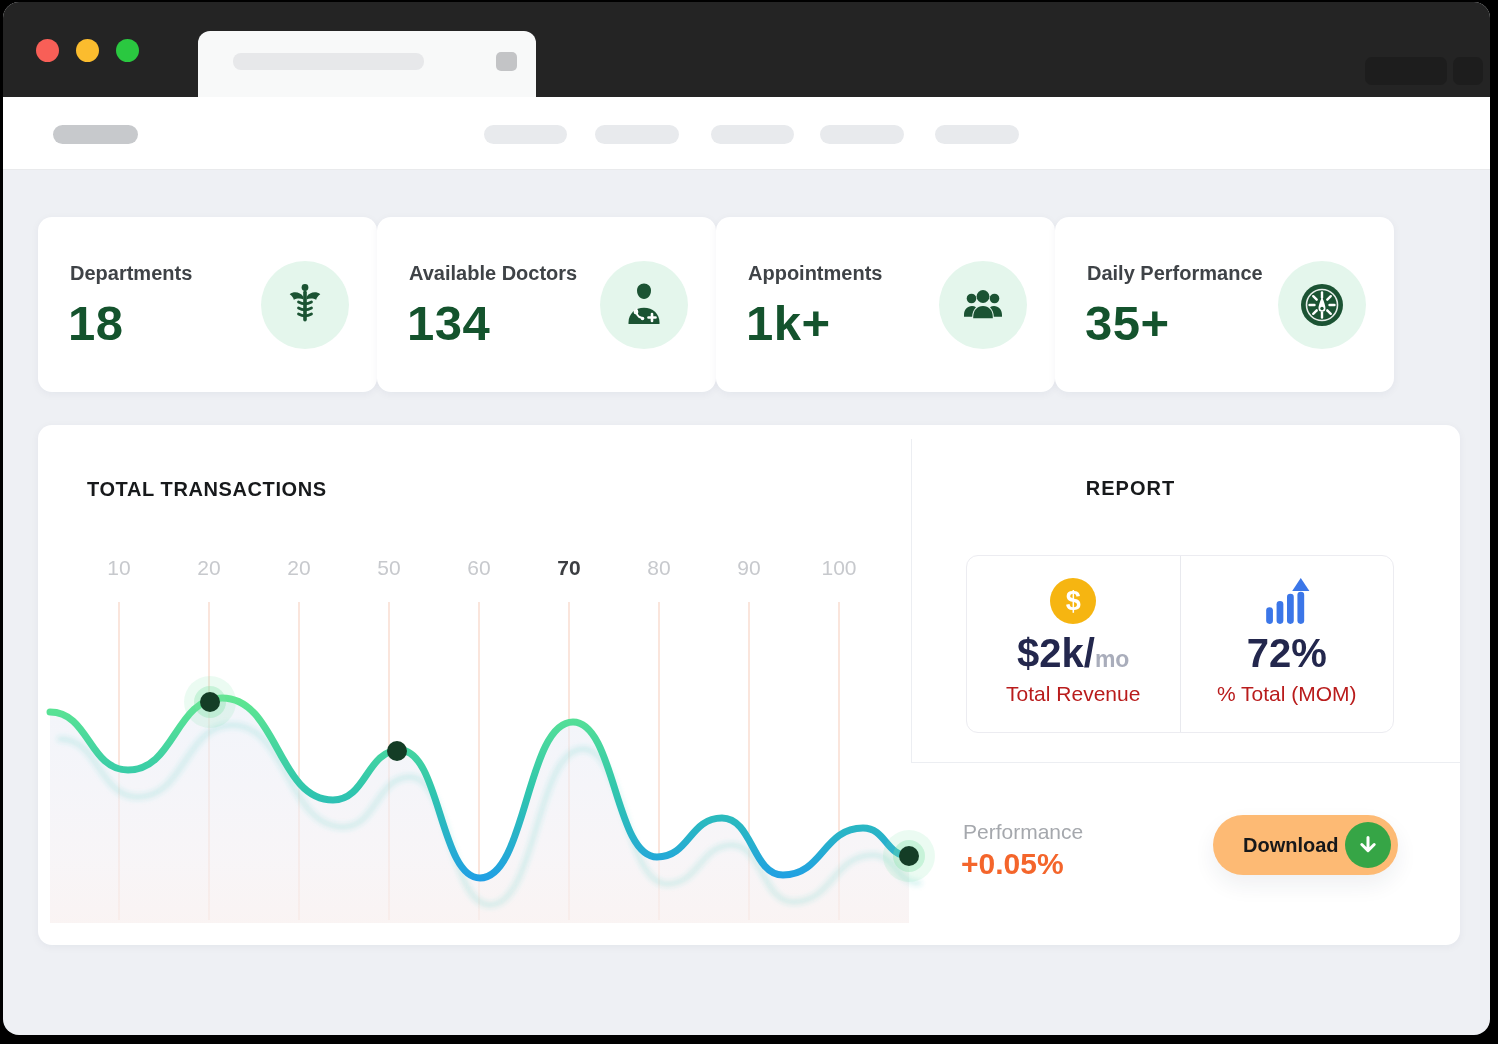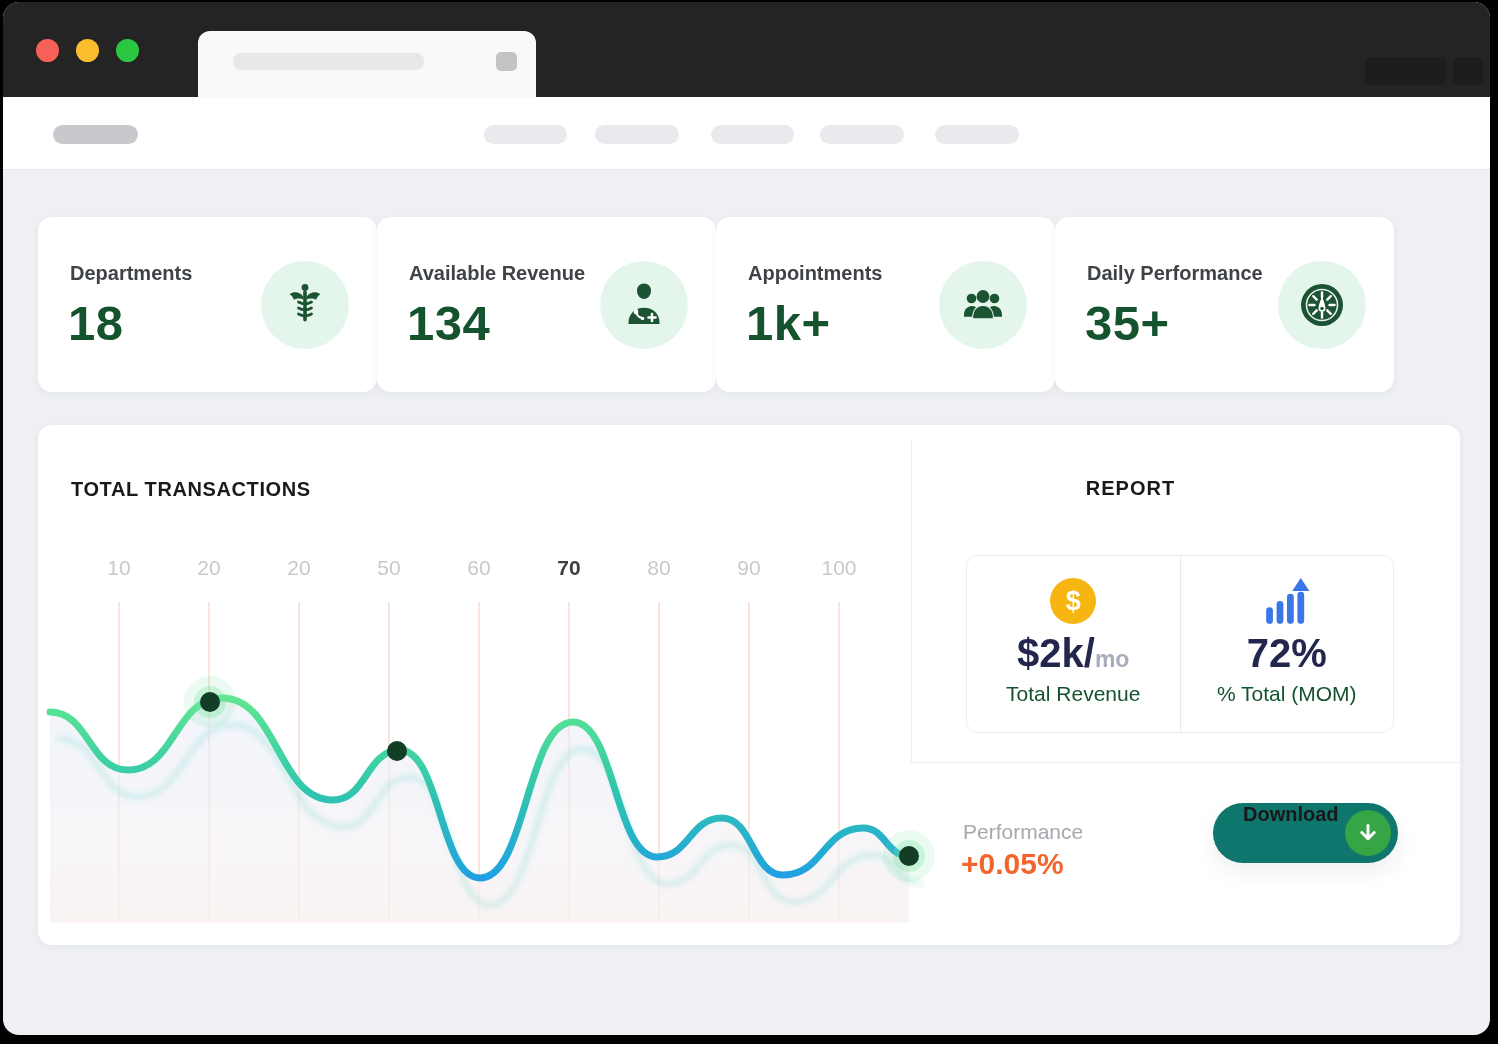--- a/index.html
+++ b/index.html
@@ -24,41 +24,41 @@
 
   
   .stats { position:absolute; left:35px; top:215px; width:1422px; display:flex; }
   .stat-card { position:relative; width:339px; height:175px; background:#fff; border-radius:14px; box-shadow:0 2px 8px rgba(25,40,70,.05); }
   .stat-label { position:absolute; left:32px; top:45px; font-size:20px; font-weight:700; color:#3f4347; }
   .stat-value { position:absolute; left:30px; top:78px; font-size:49px; font-weight:800; color:#14532d; letter-spacing:.5px; }
   .stat-icon { position:absolute; right:28px; top:44px; width:88px; height:88px; border-radius:50%; background:#e4f6ec; display:flex; align-items:center; justify-content:center; }
 
   
   .main-card { position:absolute; left:35px; top:423px; width:1422px; height:520px; background:#fff; border-radius:14px; box-shadow:0 2px 8px rgba(25,40,70,.05); }
-  .chart-title { position:absolute; left:33px; top:53px; font-size:20px; font-weight:700; color:#17191b; letter-spacing:.6px; }
+  .chart-title { position:absolute; left:49px; top:53px; font-size:20px; font-weight:700; color:#17191b; letter-spacing:.6px; }
   #x-ticks span { position:absolute; top:131px; width:90px; text-align:center; font-size:21px; font-weight:500; color:#c7c9cd; }
   #x-ticks span.active { color:#3c3e42; font-weight:600; }
   #chart-svg { position:absolute; left:12px; top:173px; width:862px; height:325px; overflow:visible; }
 
   .vdivider { position:absolute; left:873px; top:14px; width:1px; height:323px; background:#eceef2; }
   .hdivider { position:absolute; left:873px; top:337px; width:549px; height:1px; background:#eceef2; }
 
   .report-title { position:absolute; left:873px; top:52px; width:439px; text-align:center; font-size:20px; font-weight:700; color:#17191b; letter-spacing:1px; }
   .report-box { position:absolute; left:928px; top:130px; width:428px; height:178px; border:1px solid #ececf1; border-radius:12px; background:#fff; display:flex; }
   .report-half { position:relative; flex:1; display:flex; flex-direction:column; align-items:center; padding-top:22px; }
   .report-half.first { border-right:1px solid #e8e9ee; }
   .coin { width:46px; height:46px; border-radius:50%; background:#f6b511; color:#fff; font-size:27px; font-weight:800; display:flex; align-items:center; justify-content:center; }
   .metric-line { margin-top:9px; color:#23274d; font-size:40px; font-weight:800; line-height:1; }
   .metric-unit { font-size:23px; font-weight:600; color:#a9adbb; }
-  .metric-label { margin-top:9px; font-size:21px; font-weight:500; color:#14532d; }
+  .metric-label { margin-top:9px; font-size:21px; font-weight:500; color:#b91c1c; }
   .bars-icon { height:46px; display:flex; align-items:flex-end; }
 
   .perf-label { position:absolute; left:925px; top:395px; font-size:21px; font-weight:500; color:#a5a8ad; }
   .perf-value { position:absolute; left:923px; top:422px; font-size:30px; font-weight:700; color:#f4652b; }
-  .download-btn { position:absolute; left:1175px; top:378px; width:185px; height:60px; background:#0f766e; border:none; border-radius:30px; box-shadow:0 10px 22px rgba(30,40,70,.07); display:flex; padding-left:30px; gap:15px; cursor:pointer; }
+  .download-btn { position:absolute; left:1175px; top:390px; width:185px; height:60px; background:#fdba74; border:none; border-radius:30px; box-shadow:0 10px 22px rgba(30,40,70,.07); display:flex; align-items:center; padding-left:30px; gap:15px; cursor:pointer; }
   .download-label { font-size:20px; font-weight:600; color:#17181a; }
   .download-circle { position:absolute; right:7px; top:7px; width:46px; height:46px; border-radius:50%; background:#36a546; display:flex; align-items:center; justify-content:center; }
 </style>
 </head>
 <body>
 
 <div class="window">
 
   <div class="titlebar">
     <div class="traffic">
@@ -99,21 +99,21 @@
           <g stroke="#1b5333" stroke-width="2.8" fill="none" stroke-linecap="round">
             <path d="M17.5 21c4.3 2.4 8.7 2.4 13 0"></path>
             <path d="M30.5 27c-4.3 2.4-8.7 2.4-13 0"></path>
             <path d="M17.5 33c4.3 2.4 8.7 2.4 13 0"></path>
           </g>
         </svg>
       </div>
     </div>
 
     <div class="stat-card">
-      <div class="stat-label">Available Revenue</div>
+      <div class="stat-label">Available Doctors</div>
       <div class="stat-value">134</div>
       <div class="stat-icon">
         <svg width="48" height="48" viewBox="0 0 48 48">
           <g fill="#1b5333">
             <path d="M17 9.5c0-4 3-7 7-7s7 3 7 7c0 4.5-3 8.5-7 8.5s-7-4-7-8.5z"></path>
             <path d="M8.5 41.5c0-9 6.8-14.8 15.5-14.8s15.5 5.8 15.5 14.8v1.6h-31z"></path>
           </g>
           <g stroke="#fff" stroke-width="2" fill="none" stroke-linecap="round">
             <path d="M16.5 28.5c-.5 4.5 1.5 7.5 4.5 8"></path>
             <circle cx="22.5" cy="37.5" r="1.8" fill="#fff" stroke="none"></circle>

